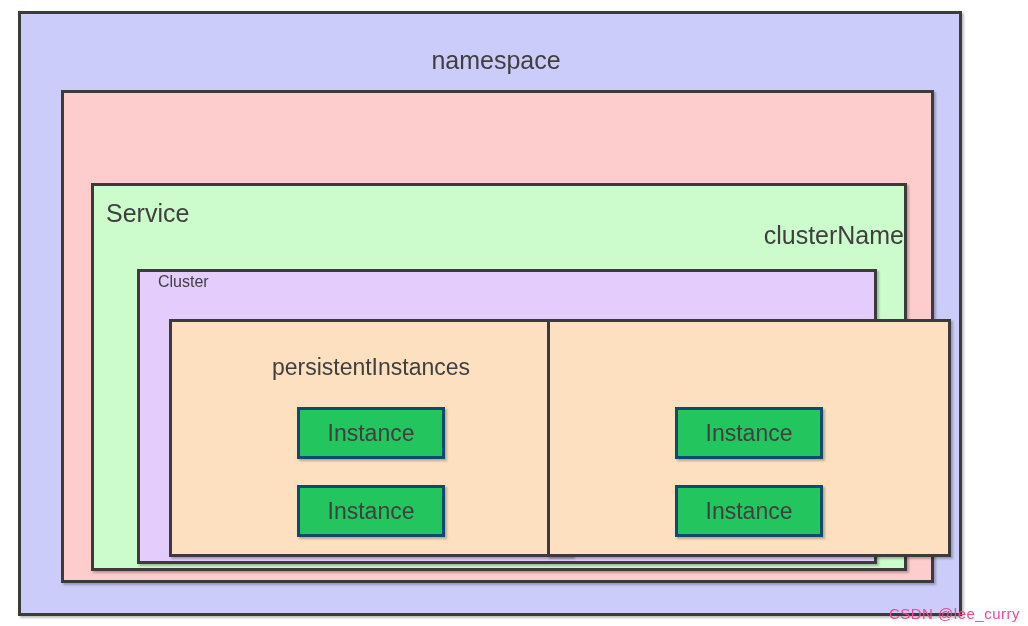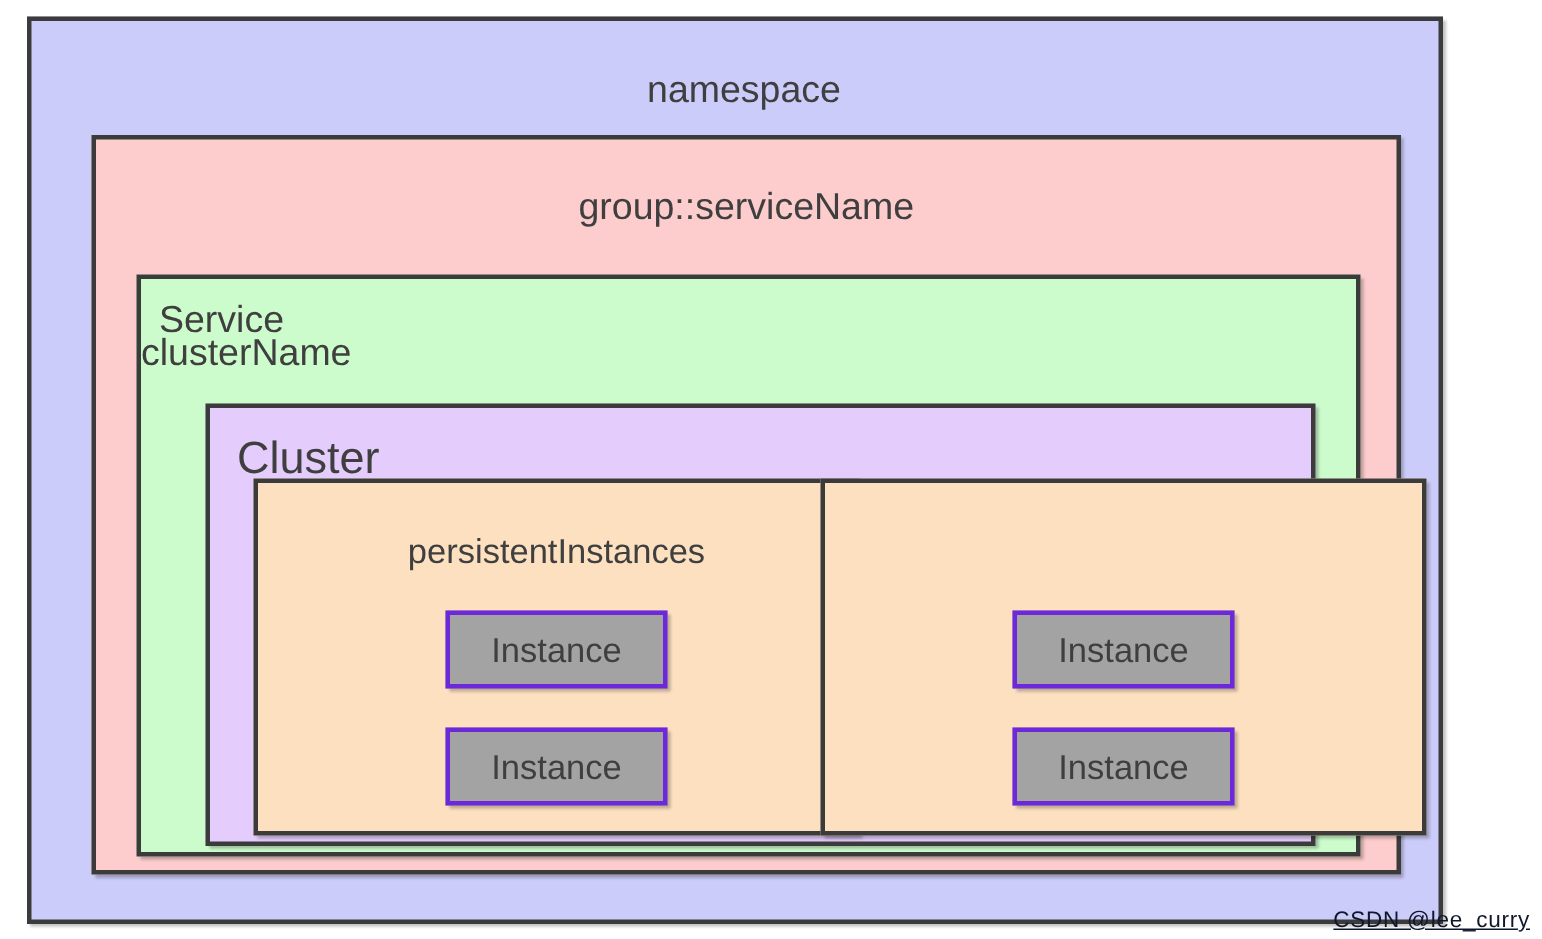--- a/index.html
+++ b/index.html
@@ -71,35 +71,35 @@
   .svc-tag {
     position: absolute;
     left: 12px; top: 13px;
     font-size: 25px;
     color: #3f3f3f;
   }
   .svc-label {
     position: absolute;
     left: 0; right: 0;
     top: 35px;
-    text-align: left;
+    text-align: right;
     font-size: 25px;
     color: #3f3f3f;
   }
 
   
   .cl-box {
     left: 43px; top: 83px;
     width: 740px; height: 295px;
     background: #e4ccfc;
   }
   .cl-tag {
     position: absolute;
-    left: 18px; top: 17px;
-    font-size: 30px;
+    left: 18px; top: 1px;
+    font-size: 16px;
     color: #3f3f3f;
   }
 
   
   .grp-inst {
     top: 47px;
     width: 404px;
     height: 238px;
     background: #fce0c0;
   }
@@ -116,54 +116,52 @@
   }
 
   
   .inst {
     position: absolute;
     box-sizing: border-box;
     left: 50%;
     transform: translateX(-50%);
     width: 148px;
     height: 52px;
-    background: #a3a3a3;
-    border: 3px solid #6d28d9;
+    background: #22c55e;
+    border: 3px solid #0c4a6e;
     box-shadow: 2px 2px 2px rgba(0,0,0,0.25);
     display: flex;
     align-items: center;
     justify-content: center;
     font-size: 23px;
     color: #3f3f3f;
   }
   .inst.one { top: 85px; }
   .inst.two { top: 163px; }
 
   
   .watermark {
     position: absolute;
     right: 8px;
     bottom: 4px;
     font-size: 15px;
-    color: #0f172a;
+    color: #ec4899;
     letter-spacing: 0.5px;
     font-family: "Liberation Sans", sans-serif;
-    text-decoration: underline;
   }
 </style>
 </head>
 <body>
 
 <div class="diagram">
 
   <div class="box ns-box">
     <div class="ns-label">namespace</div>
 
     <div class="box grp-box">
-      <div class="grp-label">group::serviceName</div>
 
       <div class="box svc-box">
         <div class="svc-tag">Service</div>
         <div class="svc-label">clusterName</div>
 
         <div class="box cl-box">
           <div class="cl-tag">Cluster</div>
 
           <div class="box grp-inst left">
             <div class="grp-inst-label">persistentInstances</div>

